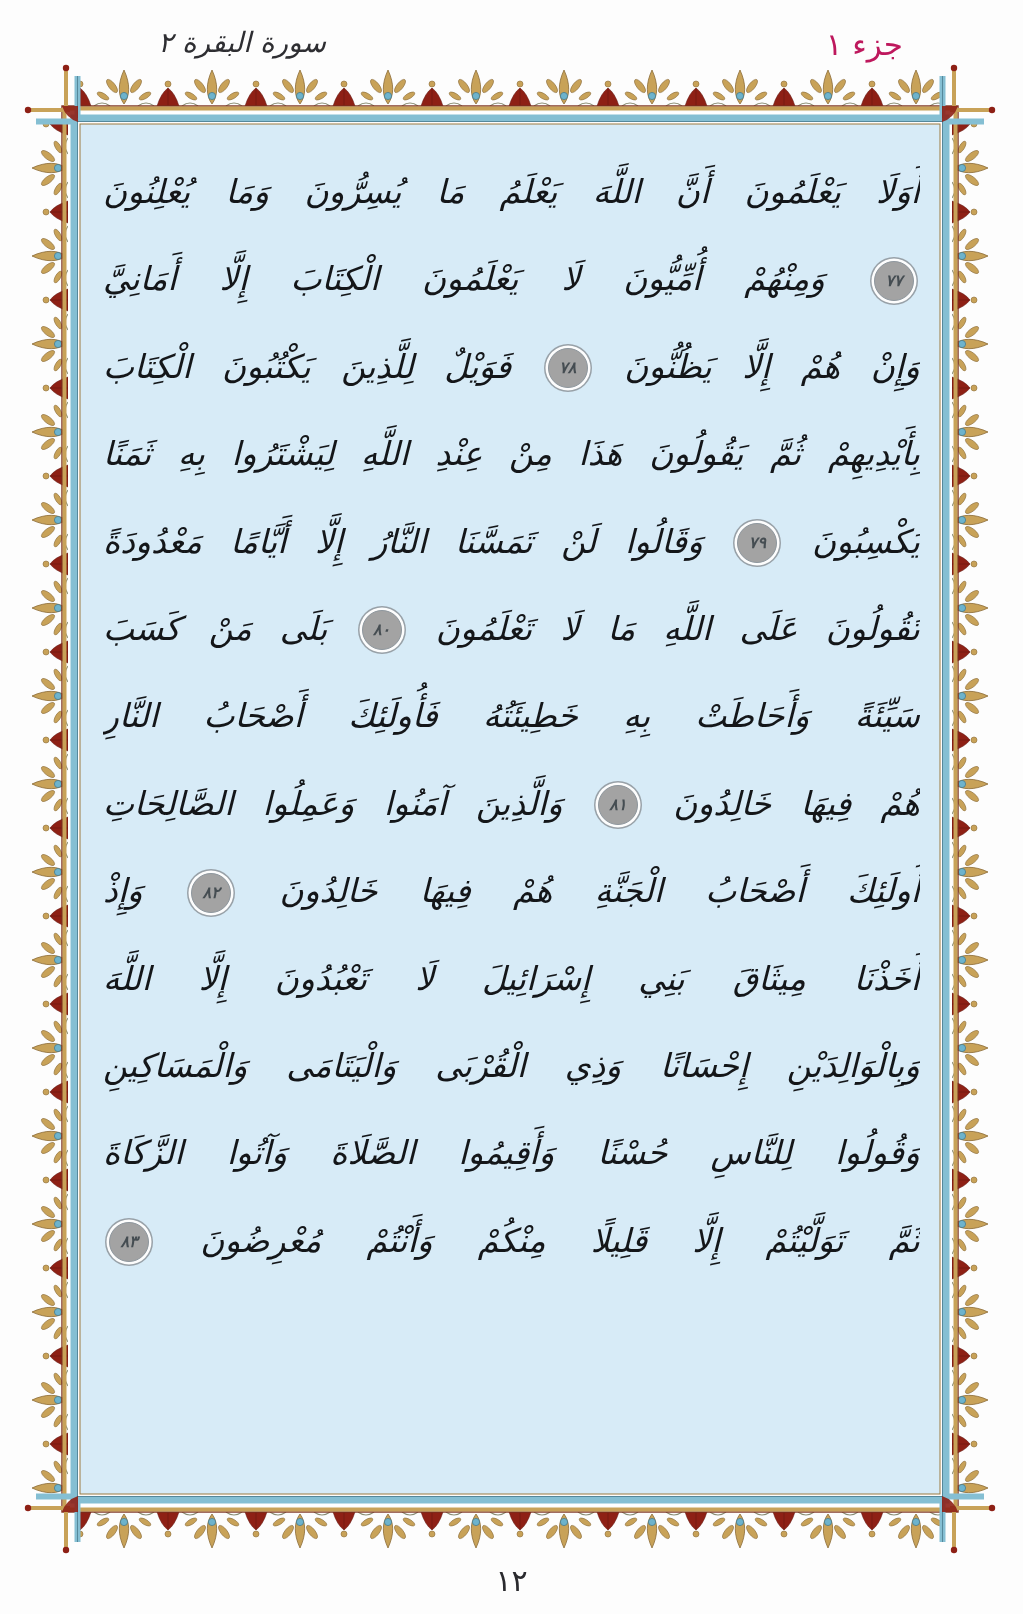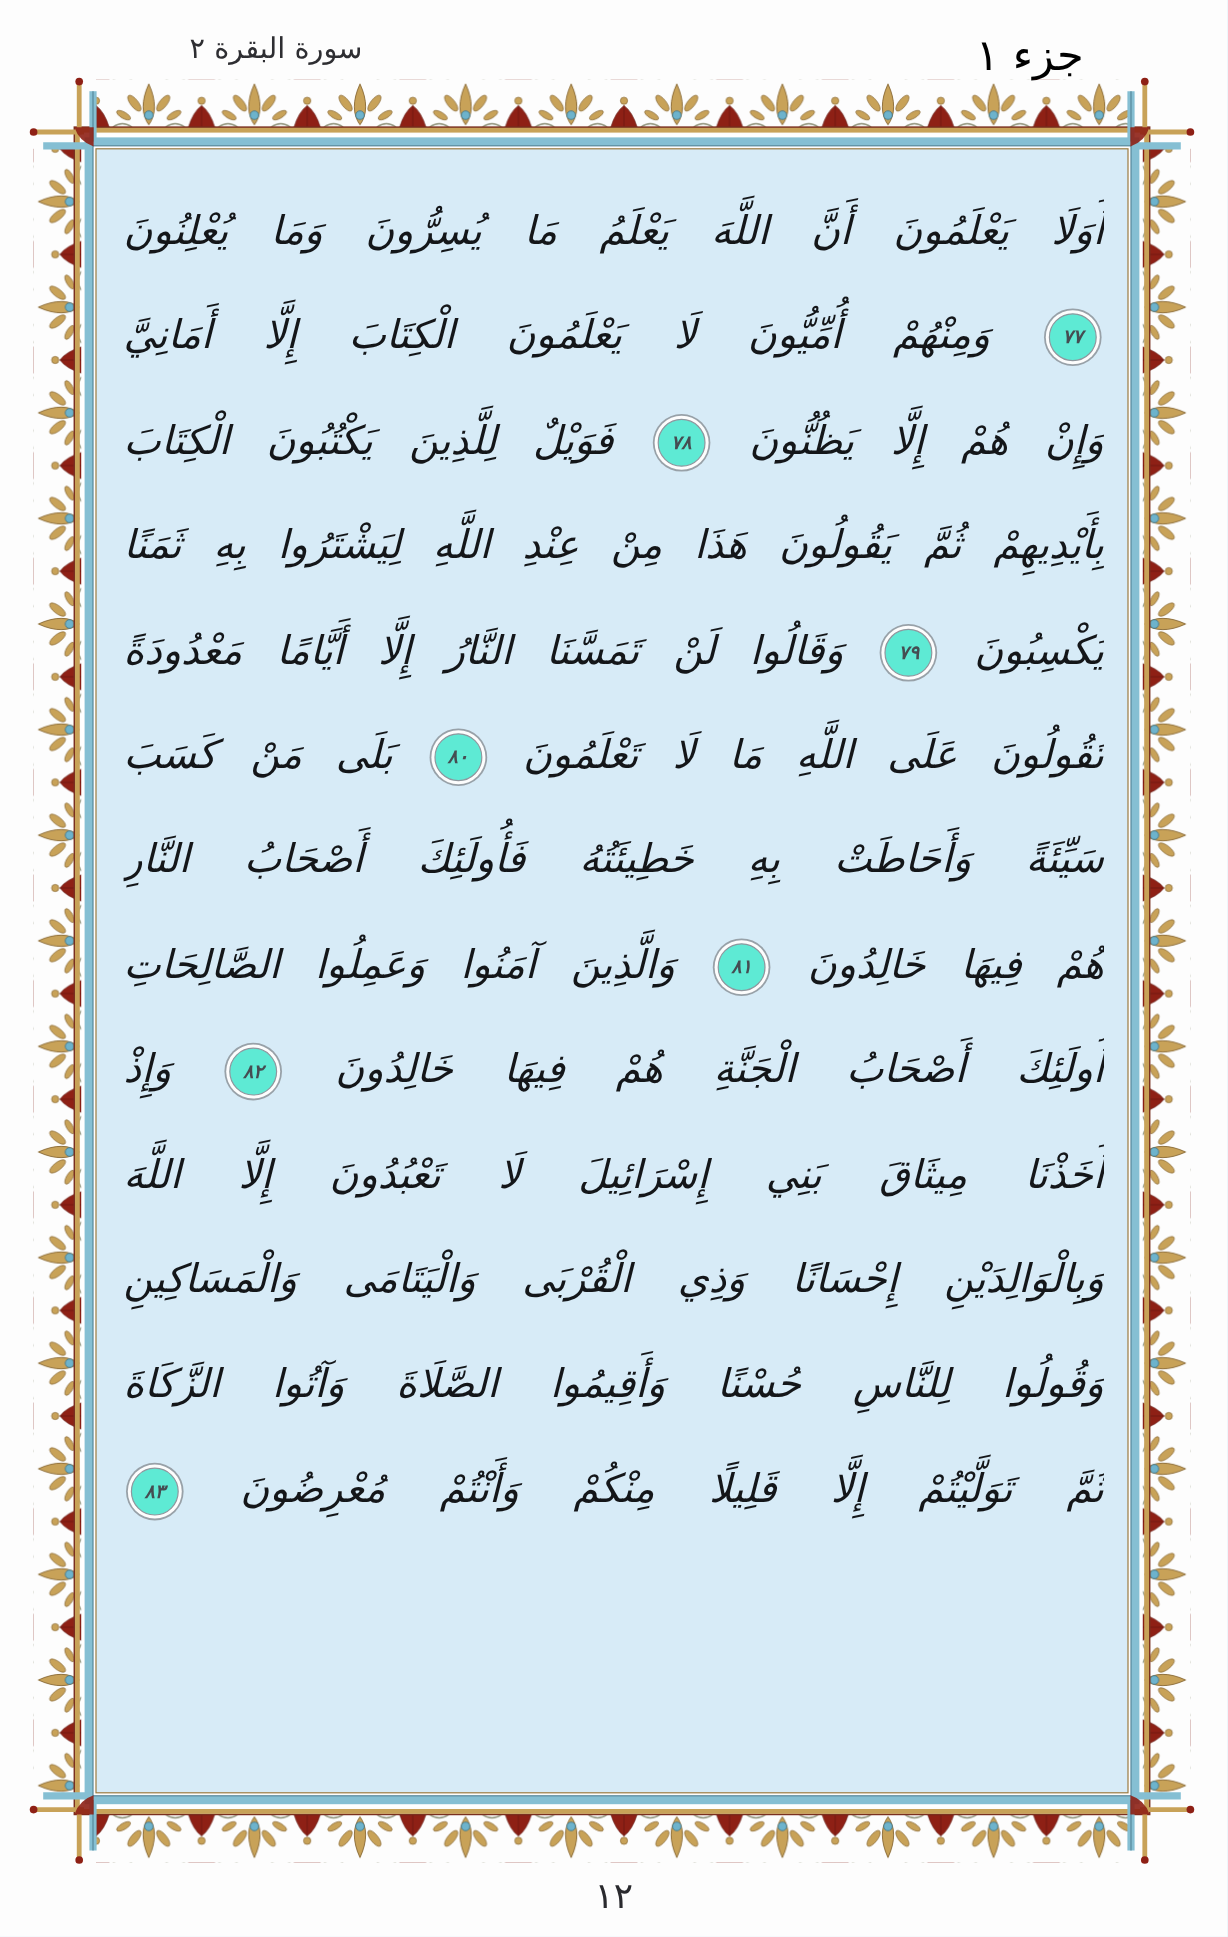--- a/index.html
+++ b/index.html
@@ -5,45 +5,45 @@
   html,body{margin:0;padding:0;}
   body{
     width:1023px;height:1614px;position:relative;overflow:hidden;
     background:#fdfdfd;
     font-family:"DejaVu Sans",sans-serif;
   }
   .page{position:absolute;inset:0;}
   
   .hdr-left{
     position:absolute;top:26px;left:158px;
-    font-size:24px;color:#2e2e32;direction:rtl;
+    font-size:28px;color:#2e2e32;direction:rtl;font-style:italic;
   }
   .hdr-right{
     position:absolute;top:26px;right:120px;
-    font-size:36px;color:#000000;direction:rtl;
+    font-size:31px;color:#be185d;direction:rtl;
   }
   
   .frame-svg{position:absolute;top:0;left:0;}
   
   .text-panel{
     position:absolute;left:103px;right:103px;top:148px;height:1312px;
     direction:rtl;
   }
   .qline{
     height:87.4px;line-height:87.4px;overflow:hidden;
     direction:rtl;text-align:justify;text-align-last:justify;
     font-size:33px;color:#141619;
     font-family:"DejaVu Sans",sans-serif;
     font-style:italic;
   }
   .qtext{white-space:normal;}
   .ayah-badge{
     display:inline-flex;align-items:center;justify-content:center;
     width:38px;height:38px;border-radius:50%;
-    background:#5eead4;border:1.5px solid #8e979e;
+    background:#a3a3a3;border:1.5px solid #8e979e;
     box-shadow:0 0 0 2.5px #fdfdfd,0 0 0 4px #98a1a8;
     color:#454d52;font-size:16px;font-weight:bold;
     vertical-align:middle;position:relative;line-height:38px;
     text-align:center;text-align-last:center;margin:0 6px;
   }
   .ayah-badge::before{
     content:"";position:absolute;top:-9px;left:50%;transform:translateX(-50%);
     width:7px;height:7px;border-radius:50%;background:#b3bcc2;z-index:-1;
   }
   .ayah-badge::after{

